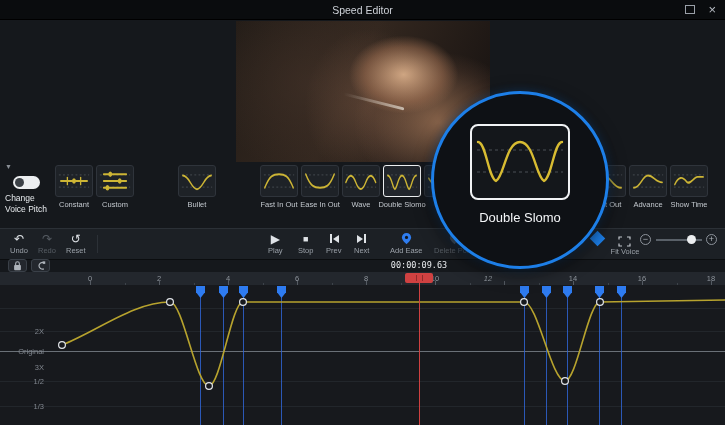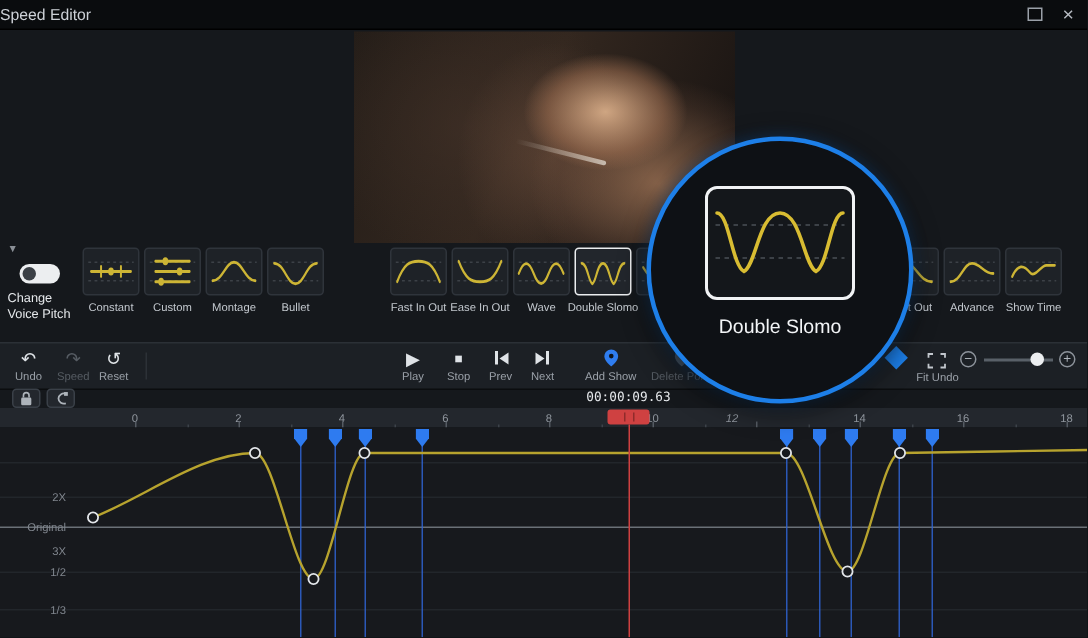--- a/index.html
+++ b/index.html
@@ -1,19 +1,19 @@
 <!DOCTYPE html>
 <html><head>
 <meta charset="utf-8">
 <style>
   html,body{margin:0;padding:0;background:#101214}
   .app{position:relative;width:725px;height:425px;background:#15181c;font-family:"Liberation Sans",sans-serif;overflow:hidden;color:#c9cdd3}
 
   
-  .titlebar{position:absolute;left:0;top:0;right:0;height:19px;background:#0a0c0e;border-bottom:1px solid #000;display:flex;align-items:center;justify-content:flex-start}
+  .titlebar{position:absolute;left:0;top:0;right:0;height:19px;background:#0a0c0e;border-bottom:1px solid #000;display:flex;align-items:center;justify-content:center}
   .title{font-size:10.5px;color:#cdd1d7}
   .win-controls{position:absolute;right:9px;top:0;height:19px;display:flex;align-items:center;gap:13px}
   .max-btn{width:8px;height:7px;border:1px solid #9aa0a8}
   .close-btn{font-size:13px;color:#b6bbc2;line-height:1}
 
   
   .preview{position:absolute;left:236px;top:21px;width:254px;height:141px;
     background:
       radial-gradient(70px 50px at 66% 38%, rgba(222,178,140,.9), rgba(160,112,82,.55) 55%, rgba(90,62,48,0) 78%),
       radial-gradient(110px 90px at 80% 72%, rgba(170,124,92,.75), rgba(110,78,60,.25) 60%, rgba(0,0,0,0) 78%),
@@ -143,30 +143,20 @@
             <path d="M7 6 H31" stroke="#cdb535" stroke-width="1.4" fill="none" stroke-linecap="round"></path>
             <path d="M7 11 H31" stroke="#cdb535" stroke-width="1.4" fill="none" stroke-linecap="round"></path>
             <path d="M7 16 H31" stroke="#cdb535" stroke-width="1.4" fill="none" stroke-linecap="round"></path>
             <circle cx="14" cy="6" r="2" fill="#cdb535"></circle>
             <circle cx="24" cy="11" r="2" fill="#cdb535"></circle>
             <circle cx="11" cy="16" r="2" fill="#cdb535"></circle>
           </svg>
         </div>
         <div class="plabel">Custom</div>
       </div>
-      <div class="preset" style="left: 137px;">
-        <div class="thumb">
-          <svg width="36" height="30" viewBox="0 0 38 22" preserveAspectRatio="none">
-            <path d="M3 6.5 H35" stroke="#3c4147" stroke-width="0.8" fill="none" stroke-dasharray="2 2.4"></path>
-            <path d="M3 15.5 H35" stroke="#3c4147" stroke-width="0.8" fill="none" stroke-dasharray="2 2.4"></path>
-            <path d="M4 15.5 C11 15.5 13 6.5 19 6.5 C25 6.5 27 15.5 34 15.5" stroke="#cdb535" stroke-width="1.4" fill="none" stroke-linecap="round"></path>
-          </svg>
-        </div>
-        <div class="plabel">Montage</div>
-      </div>
       <div class="preset" style="left: 178px;">
         <div class="thumb">
           <svg width="36" height="30" viewBox="0 0 38 22" preserveAspectRatio="none">
             <path d="M3 6.5 H35" stroke="#3c4147" stroke-width="0.8" fill="none" stroke-dasharray="2 2.4"></path>
             <path d="M3 15.5 H35" stroke="#3c4147" stroke-width="0.8" fill="none" stroke-dasharray="2 2.4"></path>
             <path d="M4 7 C11 7 13 17 19 17 C25 17 27 7 34 7" stroke="#cdb535" stroke-width="1.4" fill="none" stroke-linecap="round"></path>
           </svg>
         </div>
         <div class="plabel">Bullet</div>
       </div>
@@ -253,21 +243,21 @@
     </div>
 
   <div class="toolbar">
     <div class="sep" style="left:97px"></div>
     <div class="tbtn" style="left:10px">
       <span class="ic">↶</span>
       <span class="lbl">Undo</span>
     </div>
     <div class="tbtn dim" style="left:38px">
       <span class="ic">↷</span>
-      <span class="lbl">Speed</span>
+      <span class="lbl">Redo</span>
     </div>
     <div class="tbtn" style="left:66px">
       <span class="ic">↺</span>
       <span class="lbl">Reset</span>
     </div>
 
     <div class="tbtn" style="left:268px">
       <span class="ic">▶</span>
       <span class="lbl">Play</span>
     </div>
@@ -289,21 +279,21 @@
         </span>
       <span class="lbl">Next</span>
     </div>
     <div class="tbtn" style="left:390px">
       <span class="ic">
         <svg width="11" height="13" viewBox="0 0 12 14">
             <path d="M6 1 C3.2 1 1 3.2 1 6 C1 9.4 6 13.2 6 13.2 C6 13.2 11 9.4 11 6 C11 3.2 8.8 1 6 1 Z" fill="#2f7df0"></path>
             <circle cx="6" cy="5.8" r="1.7" fill="#10141a"></circle>
           </svg>
       </span>
-      <span class="lbl">Add Show</span>
+      <span class="lbl">Add Ease</span>
     </div>
     <div class="tbtn dim" style="left:434px">
       <span class="ic">
         <svg width="11" height="13" viewBox="0 0 12 14">
             <path d="M6 1 C3.2 1 1 3.2 1 6 C1 9.4 6 13.2 6 13.2 C6 13.2 11 9.4 11 6 C11 3.2 8.8 1 6 1 Z" fill="#4a5158"></path>
             <circle cx="6" cy="5.8" r="1.7" fill="#10141a"></circle>
           </svg>
       </span>
       <span class="lbl">Delete Point</span>
     </div>
@@ -311,21 +301,21 @@
 
   <span class="fit-icon">
     <svg width="13" height="11" viewBox="0 0 13 11">
         <path d="M1 3.5 V1 H4 M9 1 H12 V3.5 M12 7.5 V10 H9 M4 10 H1 V7.5" stroke="#c2c7cd" stroke-width="1.2" fill="none"></path>
       </svg>
   </span>
   <span class="fs-minus">−</span>
   <div class="fs-track"></div>
   <div class="fs-knob"></div>
   <span class="fs-plus">+</span>
-  <div class="fit-label">Fit Undo</div>
+  <div class="fit-label">Fit Voice</div>
 
   <div class="mini" id="lock-btn">
     <svg width="13" height="11" viewBox="0 0 14 13">
       <rect x="3" y="6" width="8" height="6" rx="1" fill="#aeb4bb"></rect>
       <path d="M4.8 6 V4.3 a2.2 2.2 0 0 1 4.4 0 V6" stroke="#aeb4bb" stroke-width="1.3" fill="none"></path>
     </svg>
   </div>
   <div class="mini" id="curve-btn">
     <svg width="13" height="11" viewBox="0 0 14 13">
       <path d="M11 3 A4.3 4 0 1 0 11 10.5" stroke="#aeb4bb" stroke-width="1.4" fill="none"></path>

